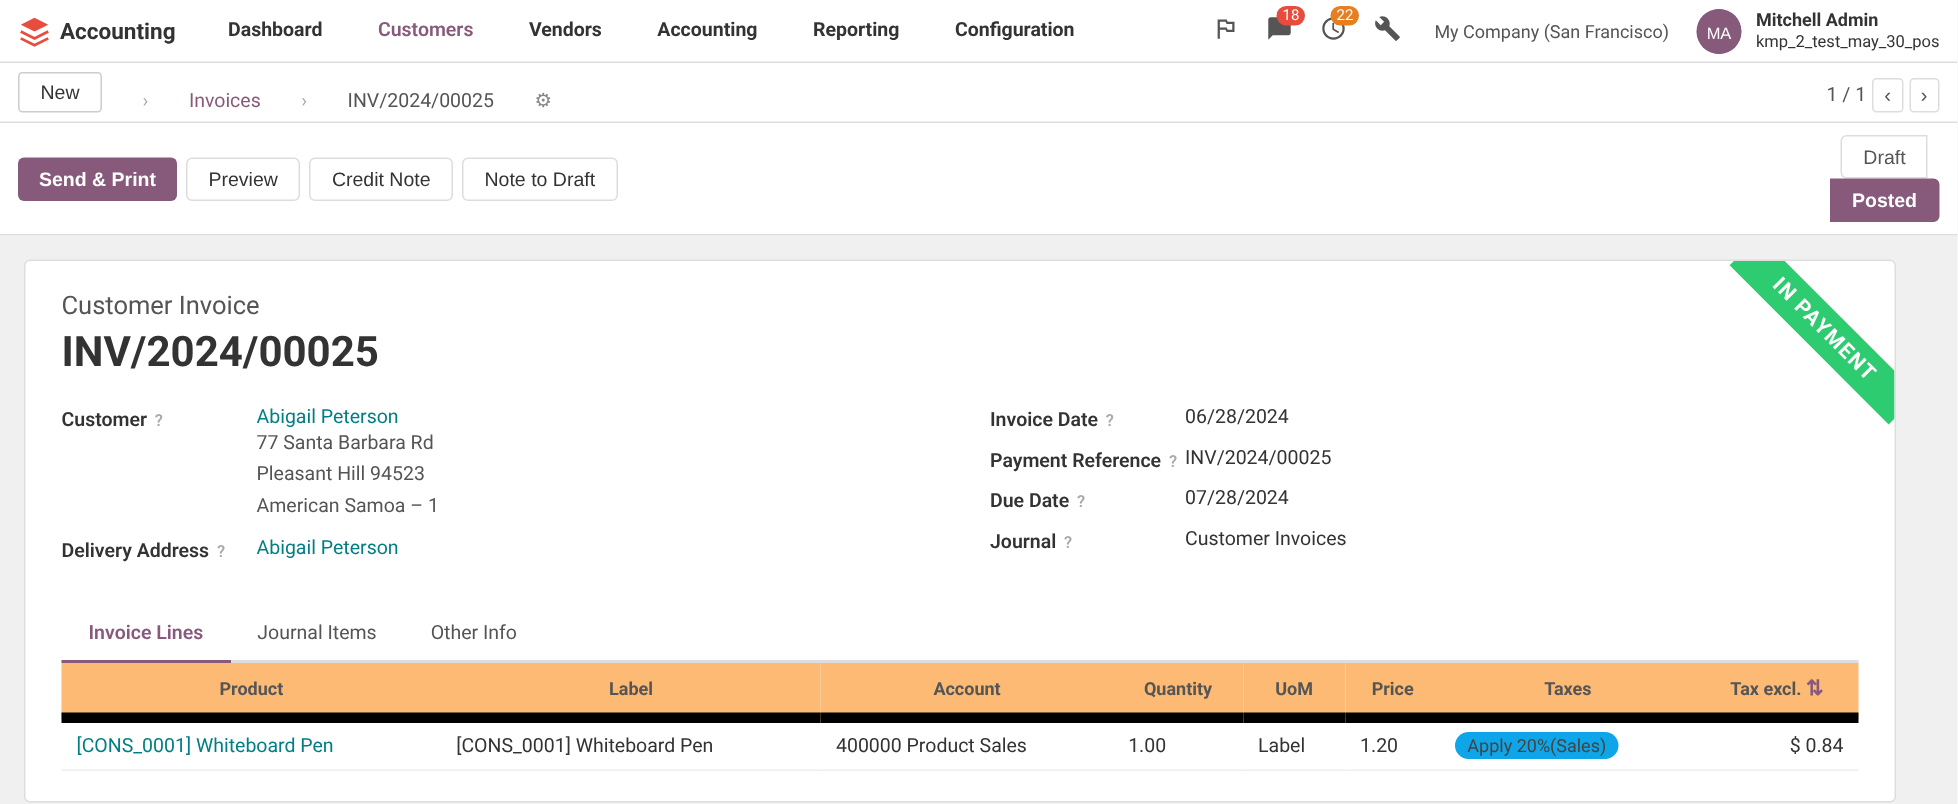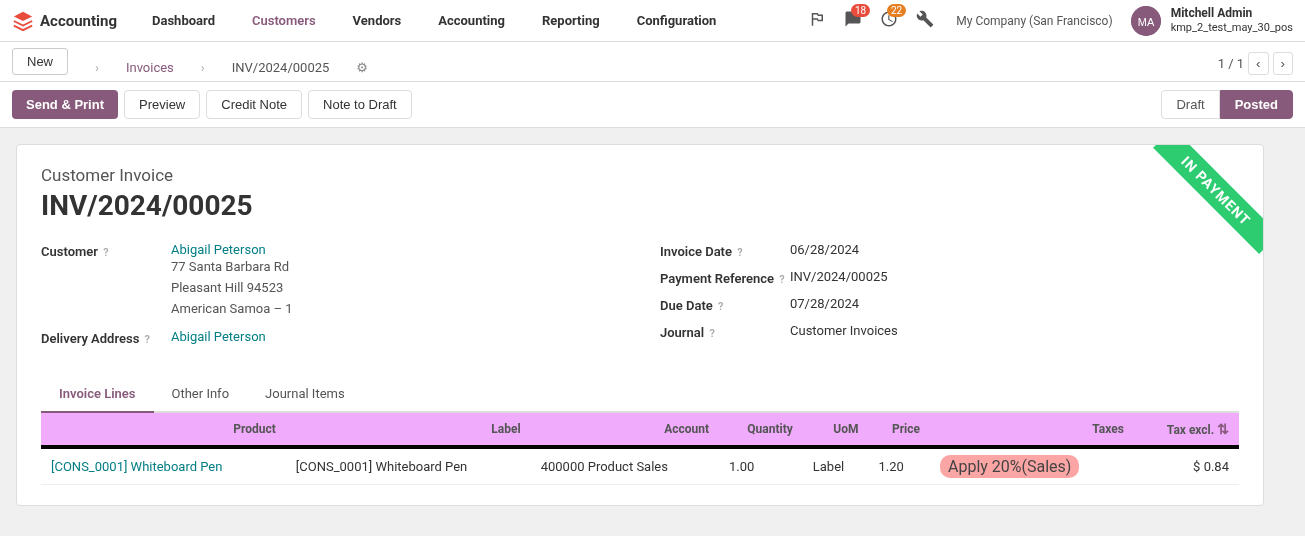--- a/index.html
+++ b/index.html
@@ -100,21 +100,21 @@
     }
     .btn-secondary {
       background: #fff;
       color: #333;
       border: 1px solid #ddd;
       padding: 6px 14px;
       border-radius: 4px;
       cursor: pointer;
       font-size: 13px;
     }
-    .status-bar { margin-left: auto; display: flex; align-items: center; gap: 0; }
+    .status-bar { margin-left: auto; display: flex; align-items: center; gap: 0; flex-direction: column; }
     .status-btn {
       background: #fff;
       border: 1px solid #ddd;
       padding: 6px 14px;
       cursor: pointer;
       font-size: 13px;
       color: #555;
     }
     .status-btn.active {
       background: #875a7b;
@@ -205,42 +205,42 @@
       font-weight: 600;
     }
 
     
     .invoice-table {
       width: 100%;
       border-collapse: collapse;
       margin-top: 0;
     }
     .invoice-table th {
-      background: #f0abfc;
-      border-bottom: 4px solid #000000;
+      background: #fdba74;
+      border-bottom: 7px solid #000000;
       padding: 8px 10px;
-      text-align: right;
+      text-align: center;
       font-size: 12px;
       font-weight: 700;
       color: #555;
       white-space: nowrap;
     }
     .invoice-table td {
       padding: 8px 10px;
       border-bottom: 1px solid #eee;
       font-size: 13px;
       color: #333;
     }
     .invoice-table td.link { color: #017e84; cursor: pointer; }
     .invoice-table td.right { text-align: right; }
     .tax-badge {
-      background: #fca5a5;
+      background: #0ea5e9;
       border-radius: 10px;
       padding: 2px 8px;
-      font-size: 16px;
+      font-size: 12px;
       color: #444;
       white-space: nowrap;
     }
     .adjust-icon { color: #875a7b; cursor: pointer; font-size: 14px; }
   </style>
 </head>
 <body>
 
 <div class="top-nav">
   <div class="logo">
@@ -383,22 +383,22 @@
             <span>Journal</span>
             <span class="help">?</span>
           </div>
           <div class="field-value">Customer Invoices</div>
         </div>
       </div>
     </div>
 
     <div class="tabs">
       <div class="tab active">Invoice Lines</div>
+      <div class="tab">Journal Items</div>
       <div class="tab">Other Info</div>
-      <div class="tab">Journal Items</div>
     </div>
 
     <table class="invoice-table">
       <thead>
         <tr>
           <th>Product</th>
           <th>Label</th>
           <th>Account</th>
           <th>Quantity</th>
           <th>UoM</th>

